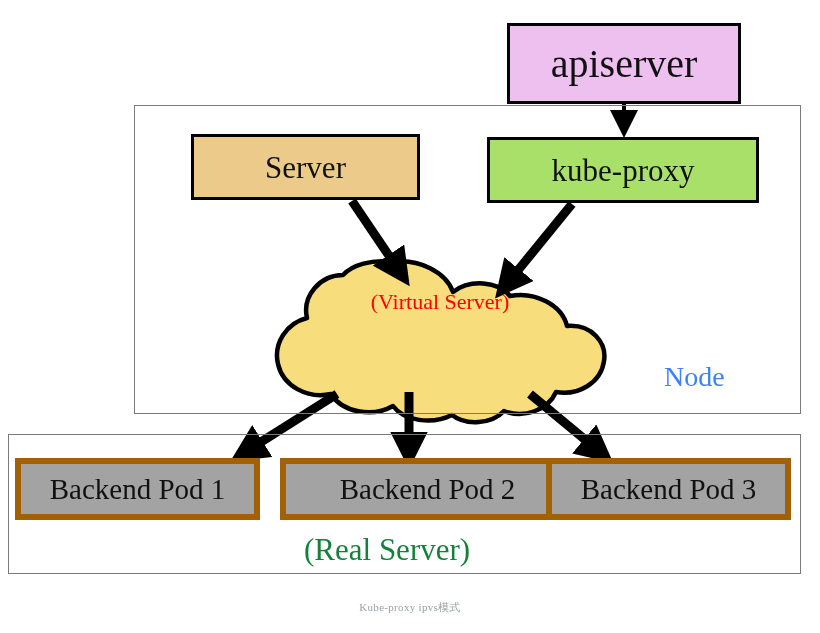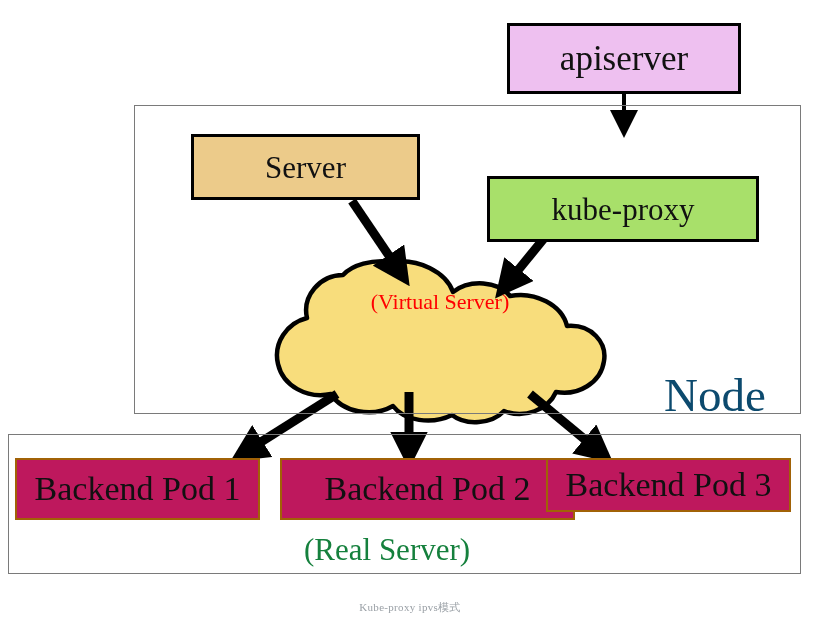--- a/index.html
+++ b/index.html
@@ -52,69 +52,68 @@
     justify-content: center;
     color: #111111;
     line-height: 1;
     white-space: nowrap;
   }
 
   #apiserver-box {
     left: 507px;
     top: 23px;
     width: 234px;
-    height: 71px;
+    height: 81px;
     background: #eec0f0;
-    font-size: 35px;
+    font-size: 40px;
   }
   #client-box {
     left: 191px;
     top: 134px;
     width: 229px;
     height: 66px;
     background: #eccb8a;
     font-size: 31px;
   }
   #kubeproxy-box {
     left: 487px;
     top: 137px;
     width: 272px;
     height: 66px;
     background: #a8e06a;
     font-size: 31px;
-    margin-top: 39px;
   }
 
   .pod-rect {
     position: absolute;
     box-sizing: border-box;
-    border: 2px solid #a16207;
-    background: #be185d;
+    border: 6px solid #a16207;
+    background: #a3a3a3;
     display: flex;
     align-items: center;
     justify-content: center;
-    font-size: 34px;
+    font-size: 29px;
     color: #111111;
     white-space: nowrap;
   }
   #pod1-box { left: 15px;  top: 458px; width: 245px; height: 62px; }
   #pod2-box { left: 280px; top: 458px; width: 295px; height: 62px; }
-  #pod3-box { left: 546px; top: 458px; width: 245px; height: 54px; }
+  #pod3-box { left: 546px; top: 458px; width: 245px; height: 62px; }
 
   
   .free-label {
     position: absolute;
     white-space: nowrap;
     line-height: 1;
   }
   #node-label {
     left: 664px;
-    top: 372px;
-    font-size: 47px;
-    color: #0c4a6e;
+    top: 363px;
+    font-size: 28px;
+    color: #3b82f6;
   }
   #realserver-label {
     left: 304px;
     top: 534px;
     font-size: 31px;
     color: #15803d;
   }
 
   
   #cloud-text {

